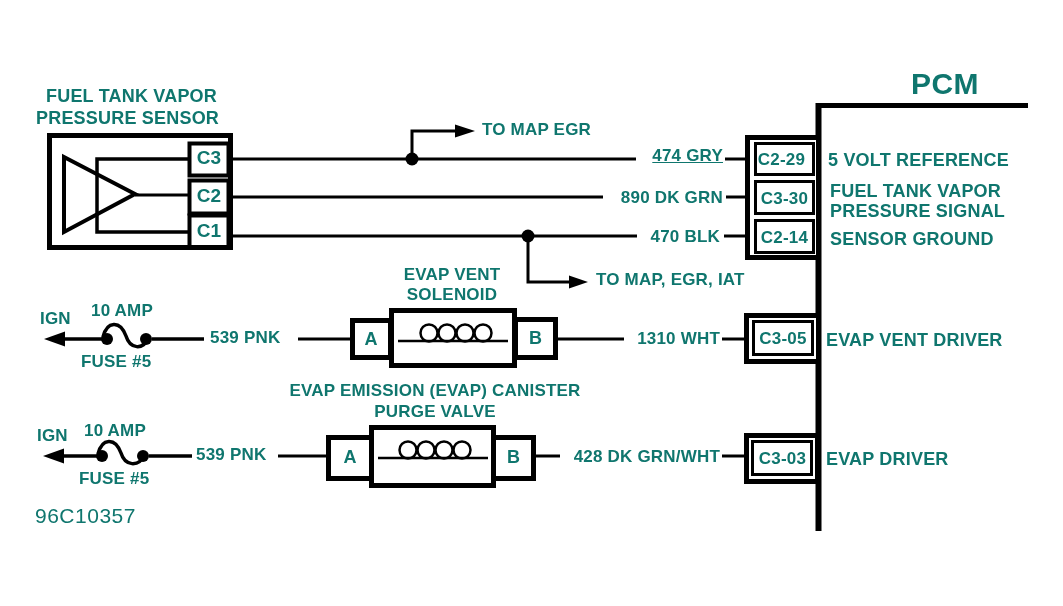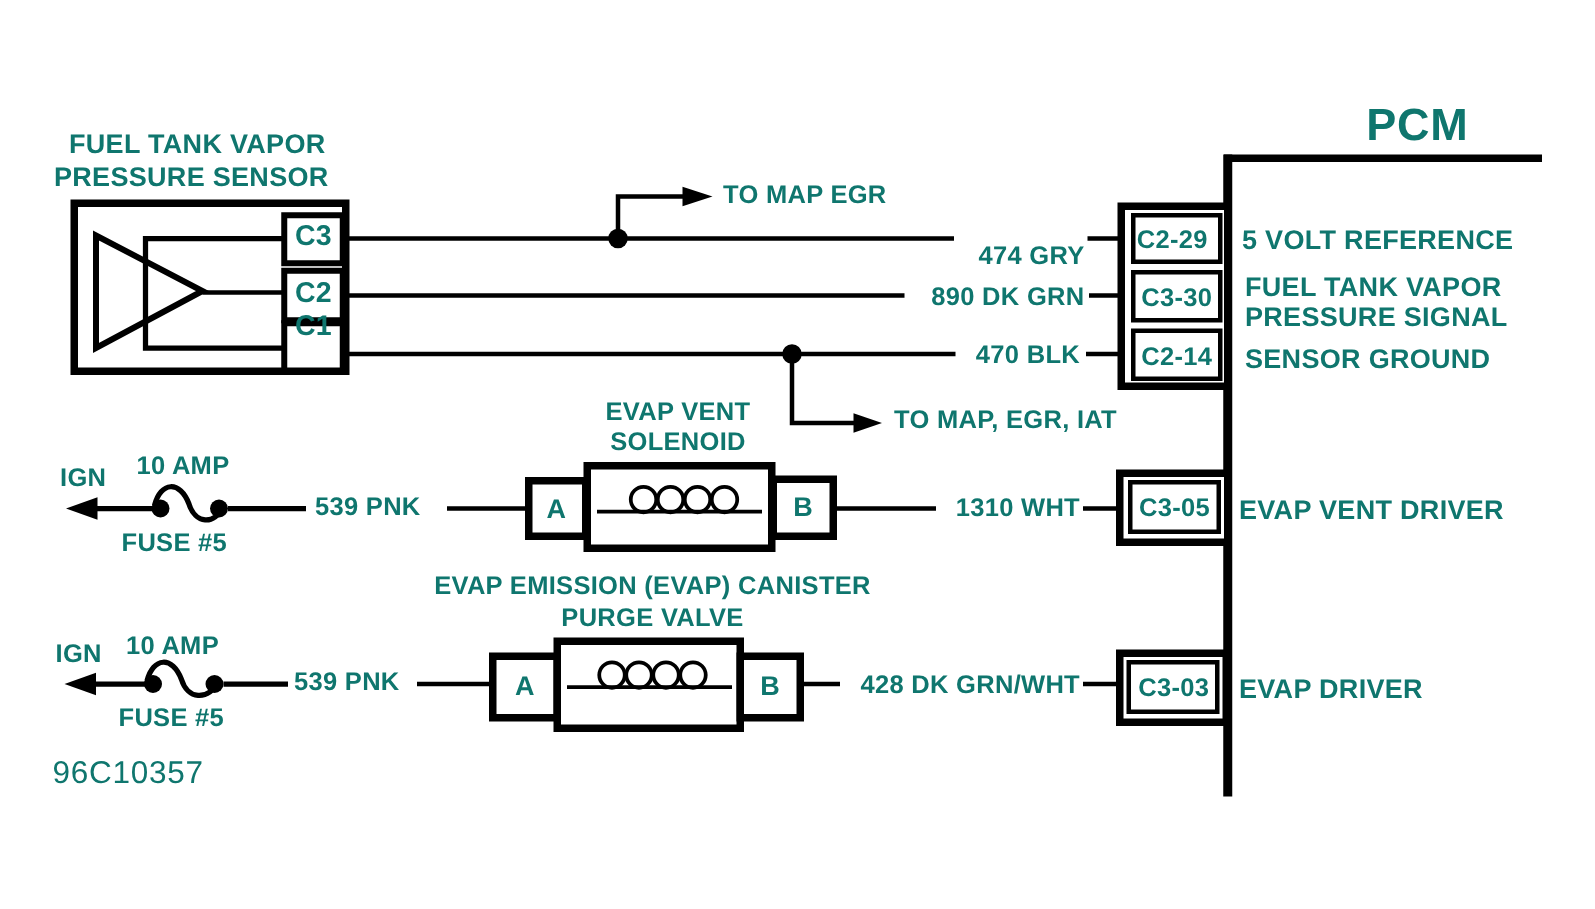--- a/index.html
+++ b/index.html
@@ -114,28 +114,28 @@
         <rect x="752.5" y="441.5" width="59" height="33" stroke-width="3"></rect>
       </g>
     </g>
   </svg>
 
   <div class="lbl fs18" style="left:46px;top:86px;">FUEL TANK VAPOR</div>
   <div class="lbl fs18" style="left:36px;top:108px;">PRESSURE SENSOR</div>
 
   <div class="lbl fs19 c" style="left:189px;top:147px;width:40px;">C3</div>
   <div class="lbl fs19 c" style="left:189px;top:185px;width:40px;">C2</div>
-  <div class="lbl fs19 c" style="left:189px;top:207px;width:40px;">C1</div>
+  <div class="lbl fs19 c" style="left:189px;top:220px;width:40px;">C1</div>
 
   <div class="lbl pcm-title c" style="left:865px;top:68px;width:160px;">PCM</div>
 
   <div class="lbl" style="left:482px;top:120px;">TO MAP EGR</div>
   <div class="lbl" style="left:596px;top:270px;">TO MAP, EGR, IAT</div>
 
-  <div class="lbl r" style="left:613px;top:161px;width:110px;">474 GRY</div>
+  <div class="lbl r" style="left:613px;top:146px;width:110px;text-decoration:underline;">474 GRY</div>
   <div class="lbl r" style="left:583px;top:188px;width:140px;">890 DK GRN</div>
   <div class="lbl r" style="left:620px;top:227px;width:100px;">470 BLK</div>
   <div class="lbl r" style="left:610px;top:329px;width:110px;">1310 WHT</div>
   <div class="lbl r" style="left:550px;top:447px;width:170px;">428 DK GRN/WHT</div>
   <div class="lbl" style="left:210px;top:328px;">539 PNK</div>
   <div class="lbl" style="left:196px;top:445px;">539 PNK</div>
 
   <div class="lbl" style="left:40px;top:309px;">IGN</div>
   <div class="lbl" style="left:91px;top:301px;">10 AMP</div>
   <div class="lbl" style="left:81px;top:352px;">FUSE #5</div>

